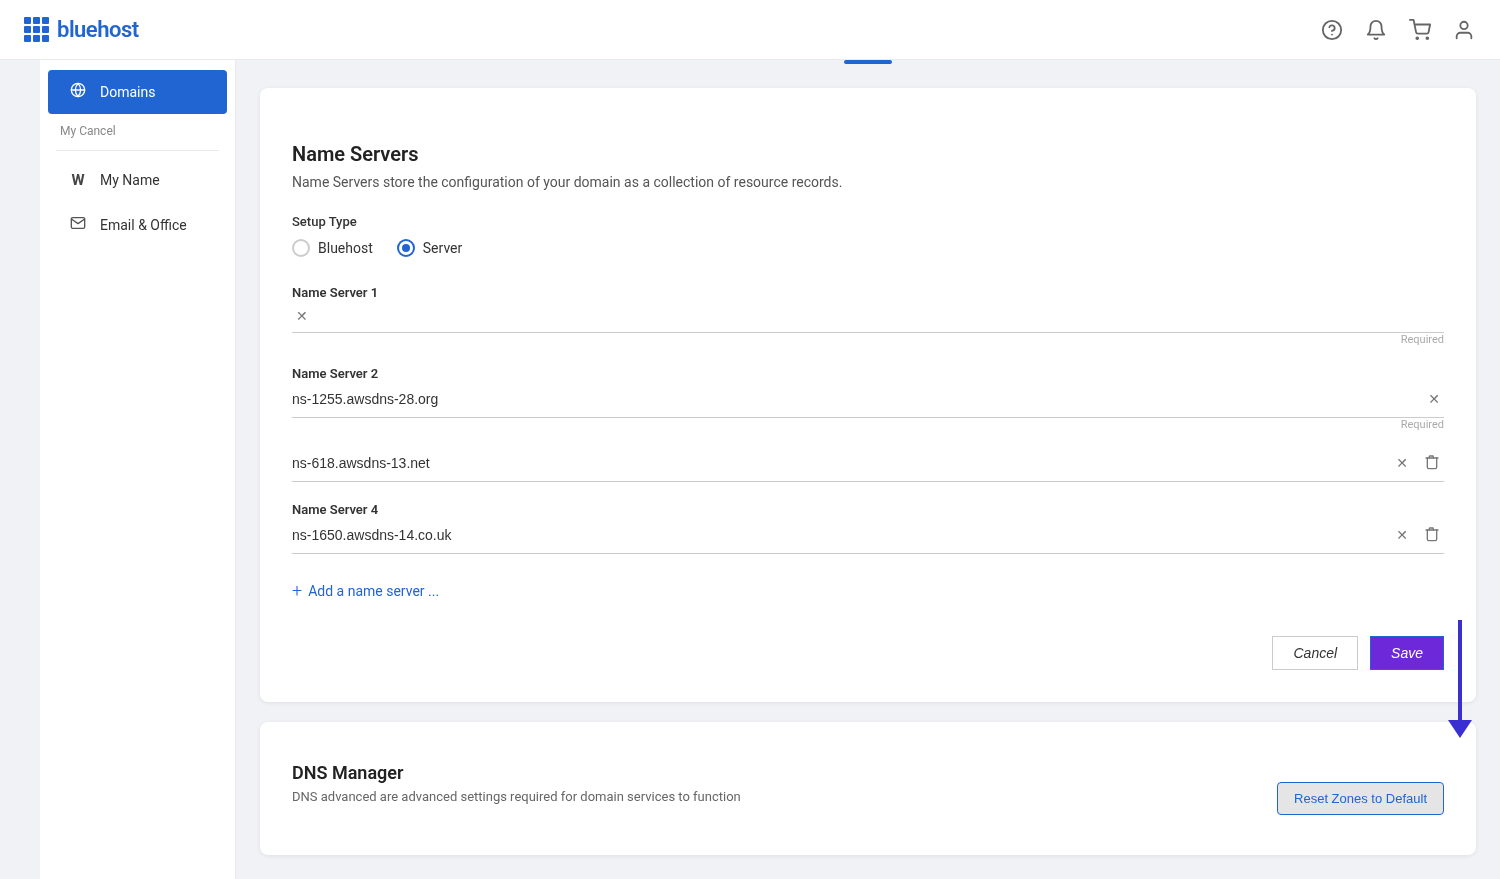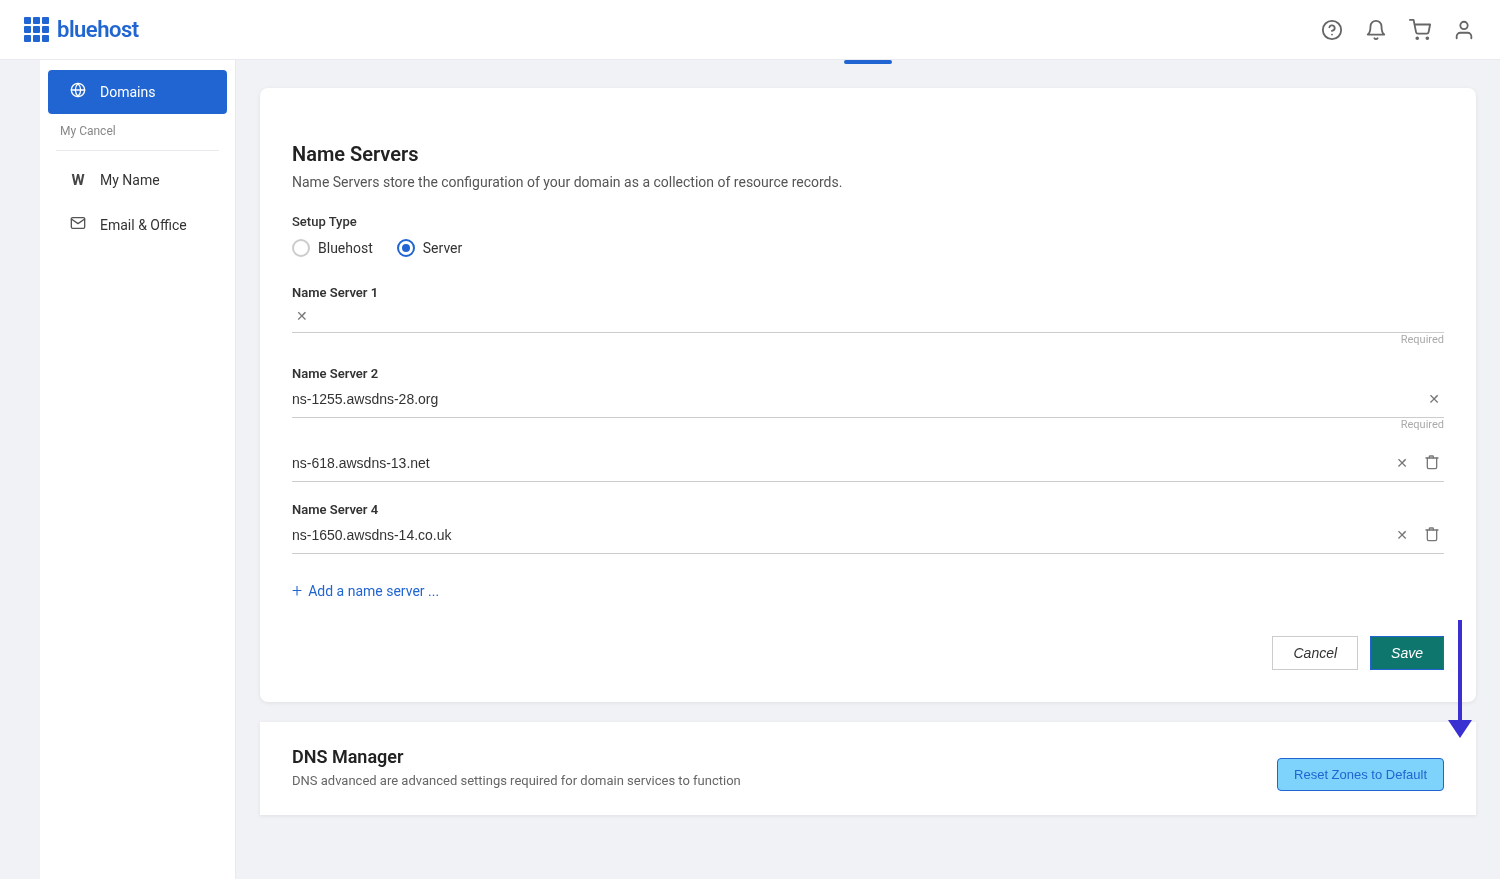--- a/index.html
+++ b/index.html
@@ -255,30 +255,30 @@
       font-weight: 500;
       border: 1px solid transparent;
       font-style: italic;
     }
     .btn-cancel {
       background: #fff;
       border-color: #ccc;
       color: #333;
     }
     .btn-save {
-      background: #0f766e;
+      background: #6d28d9;
       color: #fff;
       border-color: #2065d1;
     }
 
     
     .dns-card {
       background: #fff;
-      border-radius: 0;
-      padding: 24px 32px;
+      border-radius: 8px;
+      padding: 40px 32px;
       box-shadow: 0 1px 4px rgba(0,0,0,0.08);
       display: flex;
       justify-content: space-between;
       align-items: flex-start;
       gap: 8px;
     }
     .dns-card-content {
       flex: 1;
     }
     .dns-card-title {
@@ -286,32 +286,32 @@
       font-weight: 600;
       color: #222;
       margin-bottom: 6px;
     }
     .dns-card-desc {
       font-size: 13px;
       color: #666;
       max-width: 600px;
     }
     .btn-reset {
-      background: #7dd3fc;
+      background: #e5e5e5;
       border: 1px solid #2065d1;
       color: #2065d1;
       padding: 8px 16px;
       border-radius: 4px;
       cursor: pointer;
       font-size: 13px;
       font-weight: 500;
       white-space: nowrap;
       flex-shrink: 0;
       margin-left: 24px;
-      margin-top: 12px;
+      margin-top: 20px;
     }
 
     
     .arrow-pointer {
       position: absolute;
       right: 28px;
       top: 560px;
       display: flex;
       flex-direction: column;
       align-items: center;

